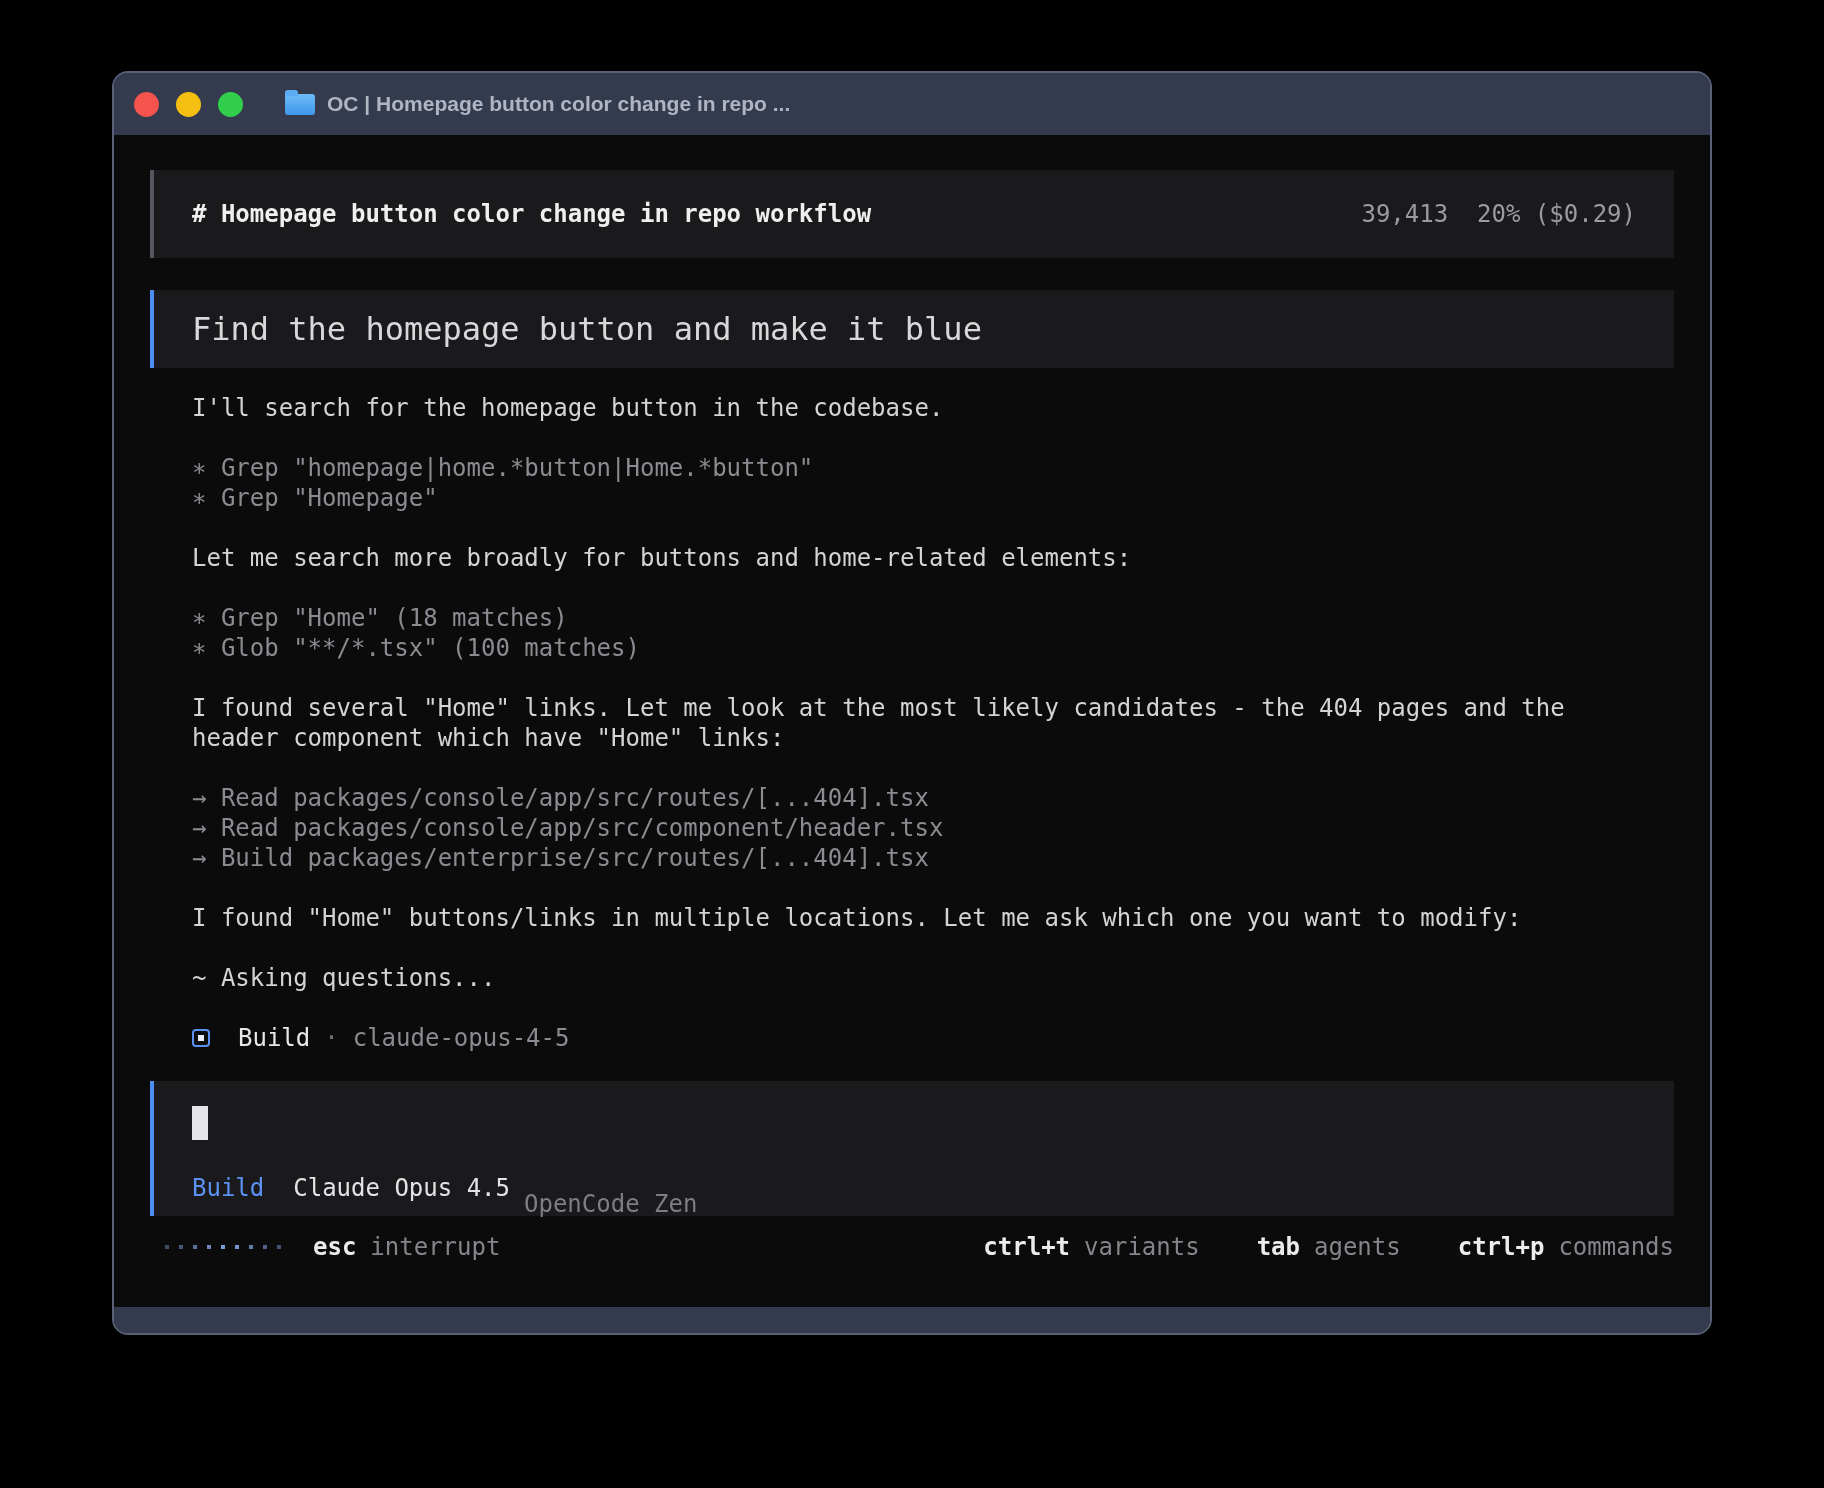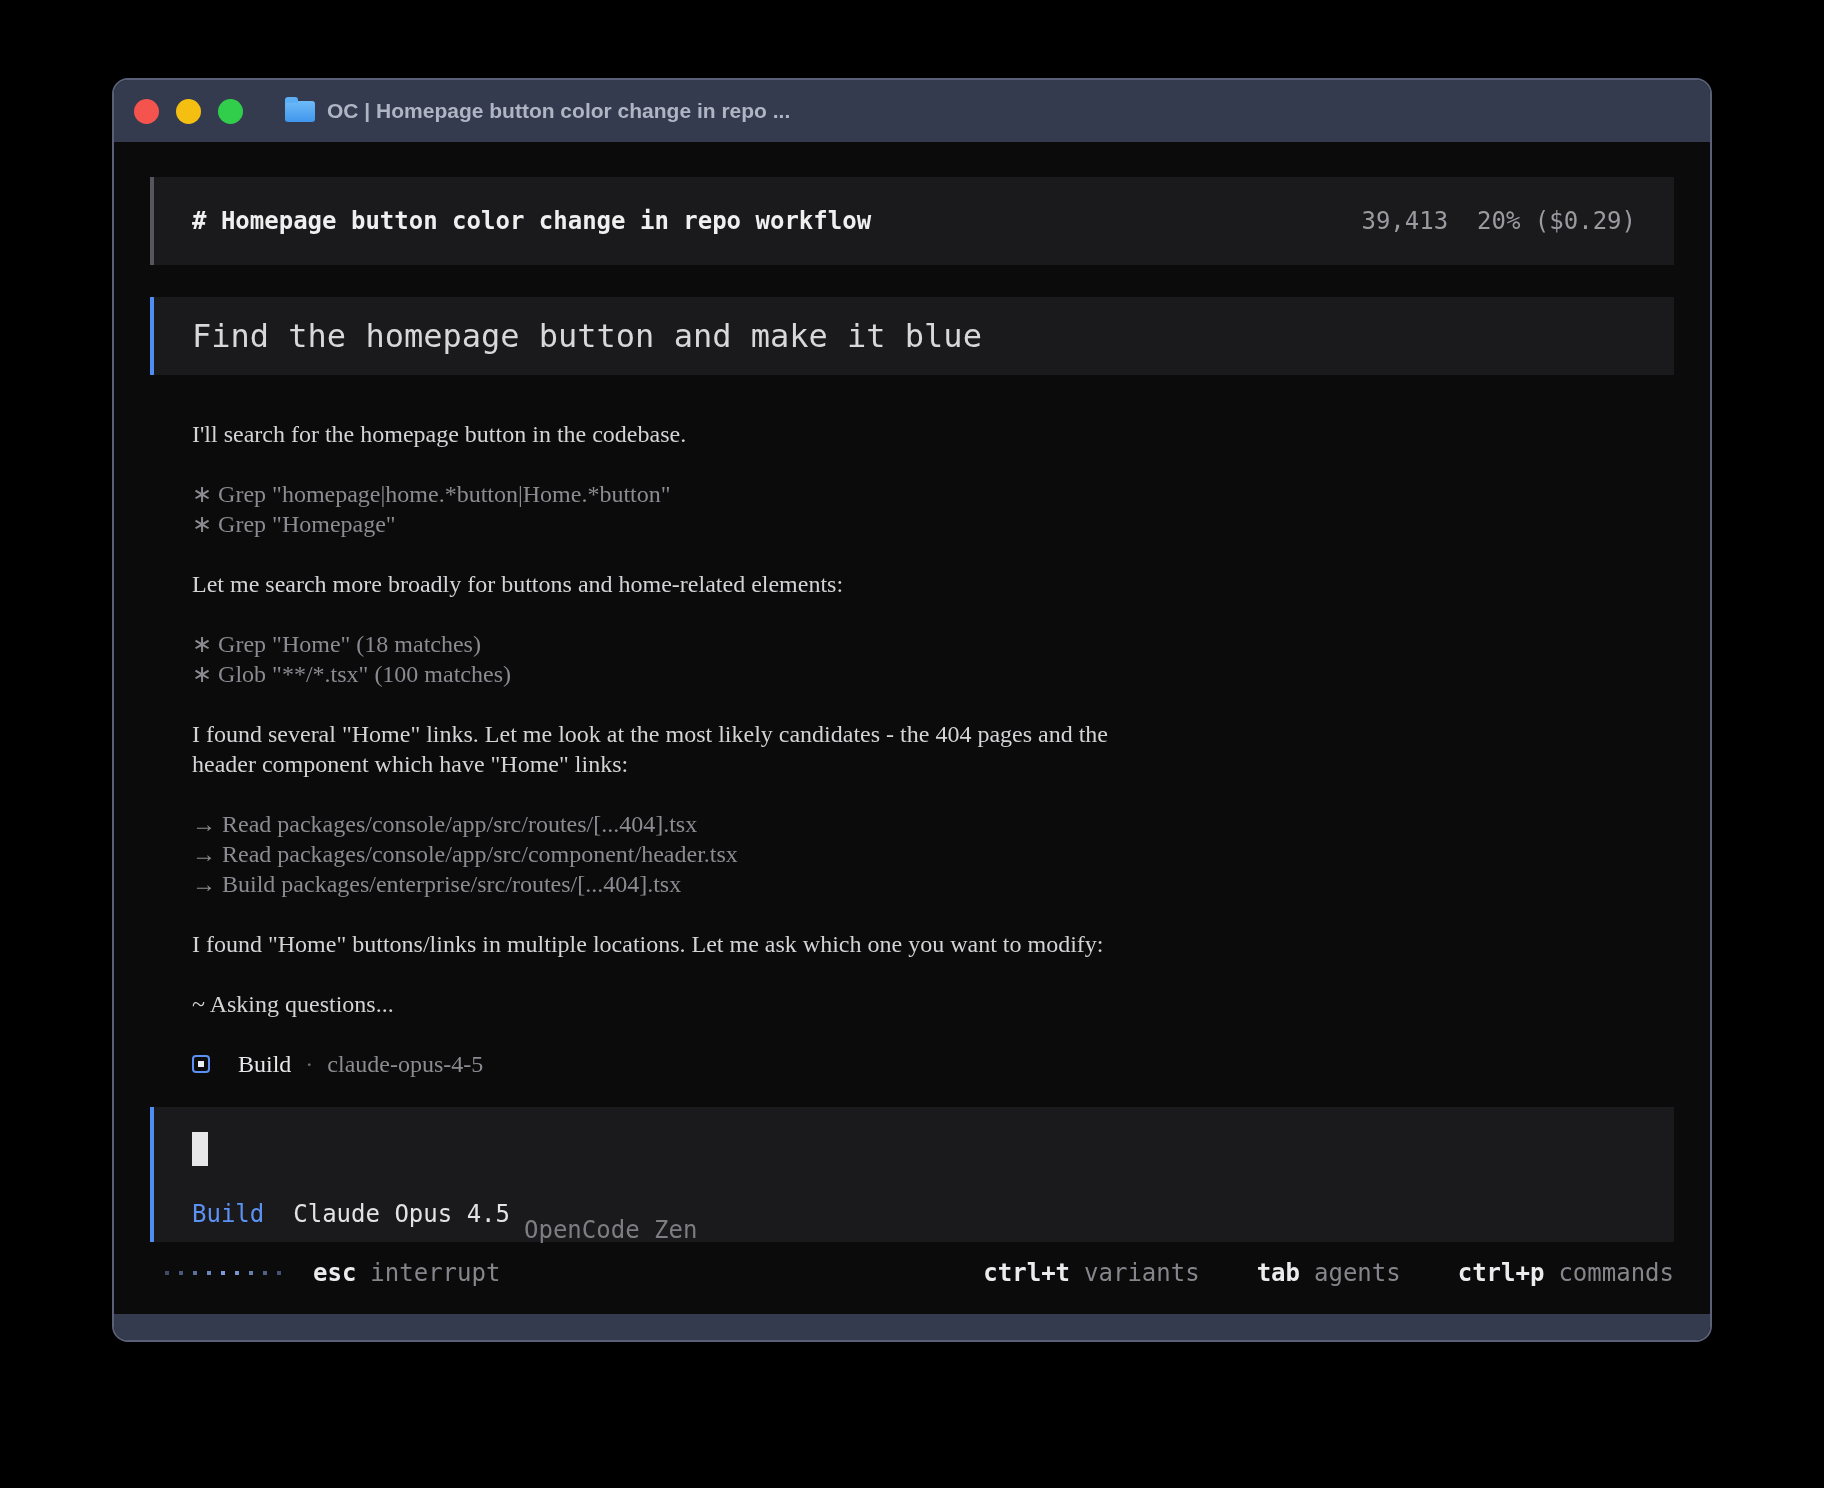--- a/index.html
+++ b/index.html
@@ -1,20 +1,20 @@
 <!DOCTYPE html>
 <html><head>
 <meta charset="utf-8">
 <style>
   * { margin:0; padding:0; box-sizing:border-box; }
   html,body { width:1824px; height:1488px; background:#000; overflow:hidden; }
   body { font-family:"DejaVu Sans Mono", monospace; }
 
   .window{
-    position:absolute; left:112px; top:78px; width:1600px; height:1264px;
+    position:absolute; left:112px; top:71px; width:1600px; height:1264px;
     background:#0b0b0c; border:2px solid #5a6078; border-radius:16px;
     overflow:hidden;
   }
 
   
   .titlebar{
     height:62px; background:#343b4f; display:flex; align-items:center;
     padding-left:20px; flex:none;
   }
   .lights{ display:flex; align-items:center; gap:17px; }
@@ -39,21 +39,21 @@
     font-size:24px;
   }
   .header-panel .htitle{ color:#efefef; font-weight:bold; }
   .header-panel .hstats{ color:#9a9aa1; white-space:pre; }
 
   .user-panel{
     margin-top:32px; height:78px; border-left:4px solid #4e8ef4;
     display:flex; align-items:center; padding:0 38px; font-size:32px; color:#d8d8da;
   }
 
-  .chat{ margin-top:44px; padding-left:42px; font-size:24px;font-family:Liberation Serif, serif; }
+  .chat{ margin-top:25px; padding-left:42px; font-size:24px; }
   .line{ height:30px; display:flex; align-items:center; white-space:pre; }
   .blank{ height:30px; }
   .bright{ color:#d4d4d6; }
   .dim{ color:#8b8b91; }
 
   .build-row{ height:30px; display:flex; align-items:center; }
   .agent-icon{ width:18px; height:18px; border:2px solid #5c90f2; border-radius:4px;
     position:relative; flex:none; }
   .agent-icon::after{ content:""; position:absolute; left:4px; top:4px; width:6px; height:6px;
     background:#e9edf5; }

